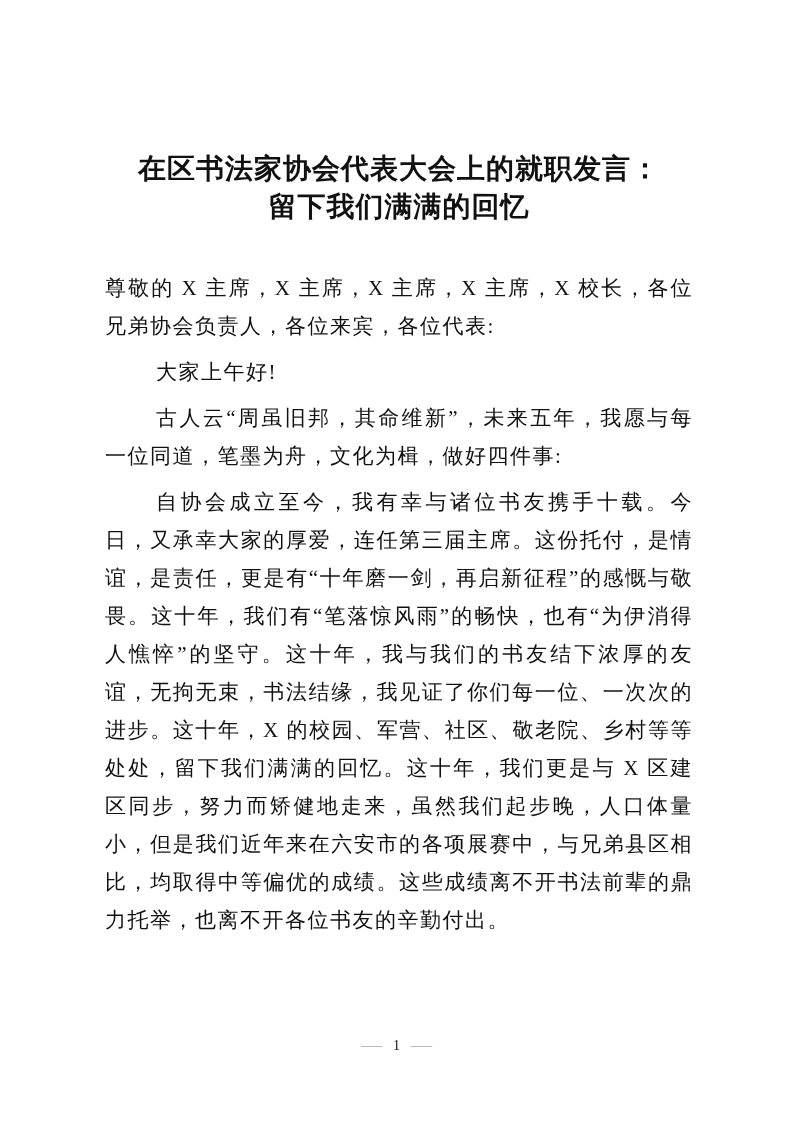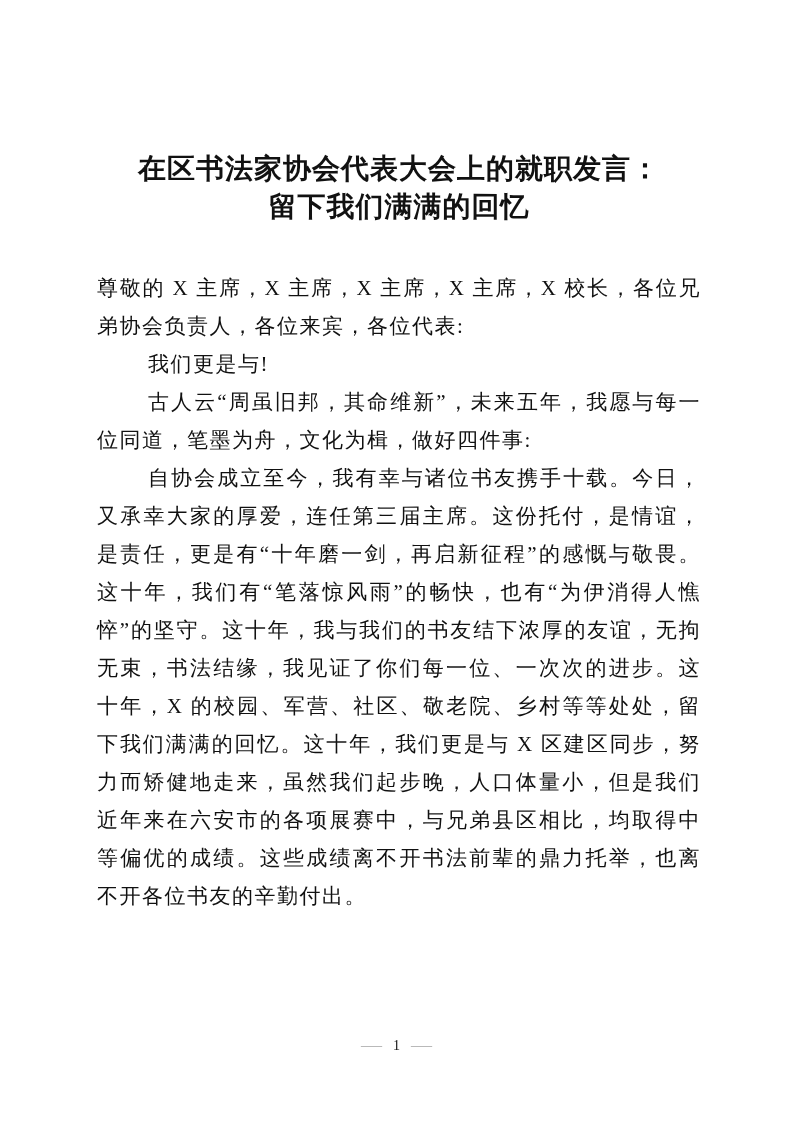--- a/index.html
+++ b/index.html
@@ -27,21 +27,21 @@
     letter-spacing: 1px;
   }
   .title-line {
     display: block;
     white-space: nowrap;
   }
   .body-text {
     width: 100%;
   }
   .para {
-    margin: 0;
+    margin: 8px;
     font-size: 21px;
     line-height: 38px;
     text-align: justify;
     text-justify: inter-character;
     letter-spacing: 1.5px;
     text-indent: 51px;
   }
   .para.no-indent {
     text-indent: 0;
   }
@@ -74,21 +74,21 @@
 
 <div class="page">
 
   <h1 class="doc-title">
     <span class="title-line">在区书法家协会代表大会上的就职发言：</span>
     <span class="title-line">留下我们满满的回忆</span>
   </h1>
 
   <div class="body-text">
     <p class="para no-indent">尊敬的 X 主席，X 主席，X 主席，X 主席，X 校长，各位兄弟协会负责人，各位来宾，各位代表:</p>
-    <p class="para">我们更是与!</p>
+    <p class="para">大家上午好!</p>
     <p class="para">古人云“周虽旧邦，其命维新”，未来五年，我愿与每一位同道，笔墨为舟，文化为楫，做好四件事:</p>
     <p class="para">自协会成立至今，我有幸与诸位书友携手十载。今日，又承幸大家的厚爱，连任第三届主席。这份托付，是情谊，是责任，更是有“十年磨一剑，再启新征程”的感慨与敬畏。这十年，我们有“笔落惊风雨”的畅快，也有“为伊消得人憔悴”的坚守。这十年，我与我们的书友结下浓厚的友谊，无拘无束，书法结缘，我见证了你们每一位、一次次的进步。这十年，X 的校园、军营、社区、敬老院、乡村等等处处，留下我们满满的回忆。这十年，我们更是与 X 区建区同步，努力而矫健地走来，虽然我们起步晚，人口体量小，但是我们近年来在六安市的各项展赛中，与兄弟县区相比，均取得中等偏优的成绩。这些成绩离不开书法前辈的鼎力托举，也离不开各位书友的辛勤付出。</p>
   </div>
 
   <div class="footer">
     <span class="dash">—</span><span class="page-num">1</span><span class="dash">—</span>
   </div>
 
 </div>
 

